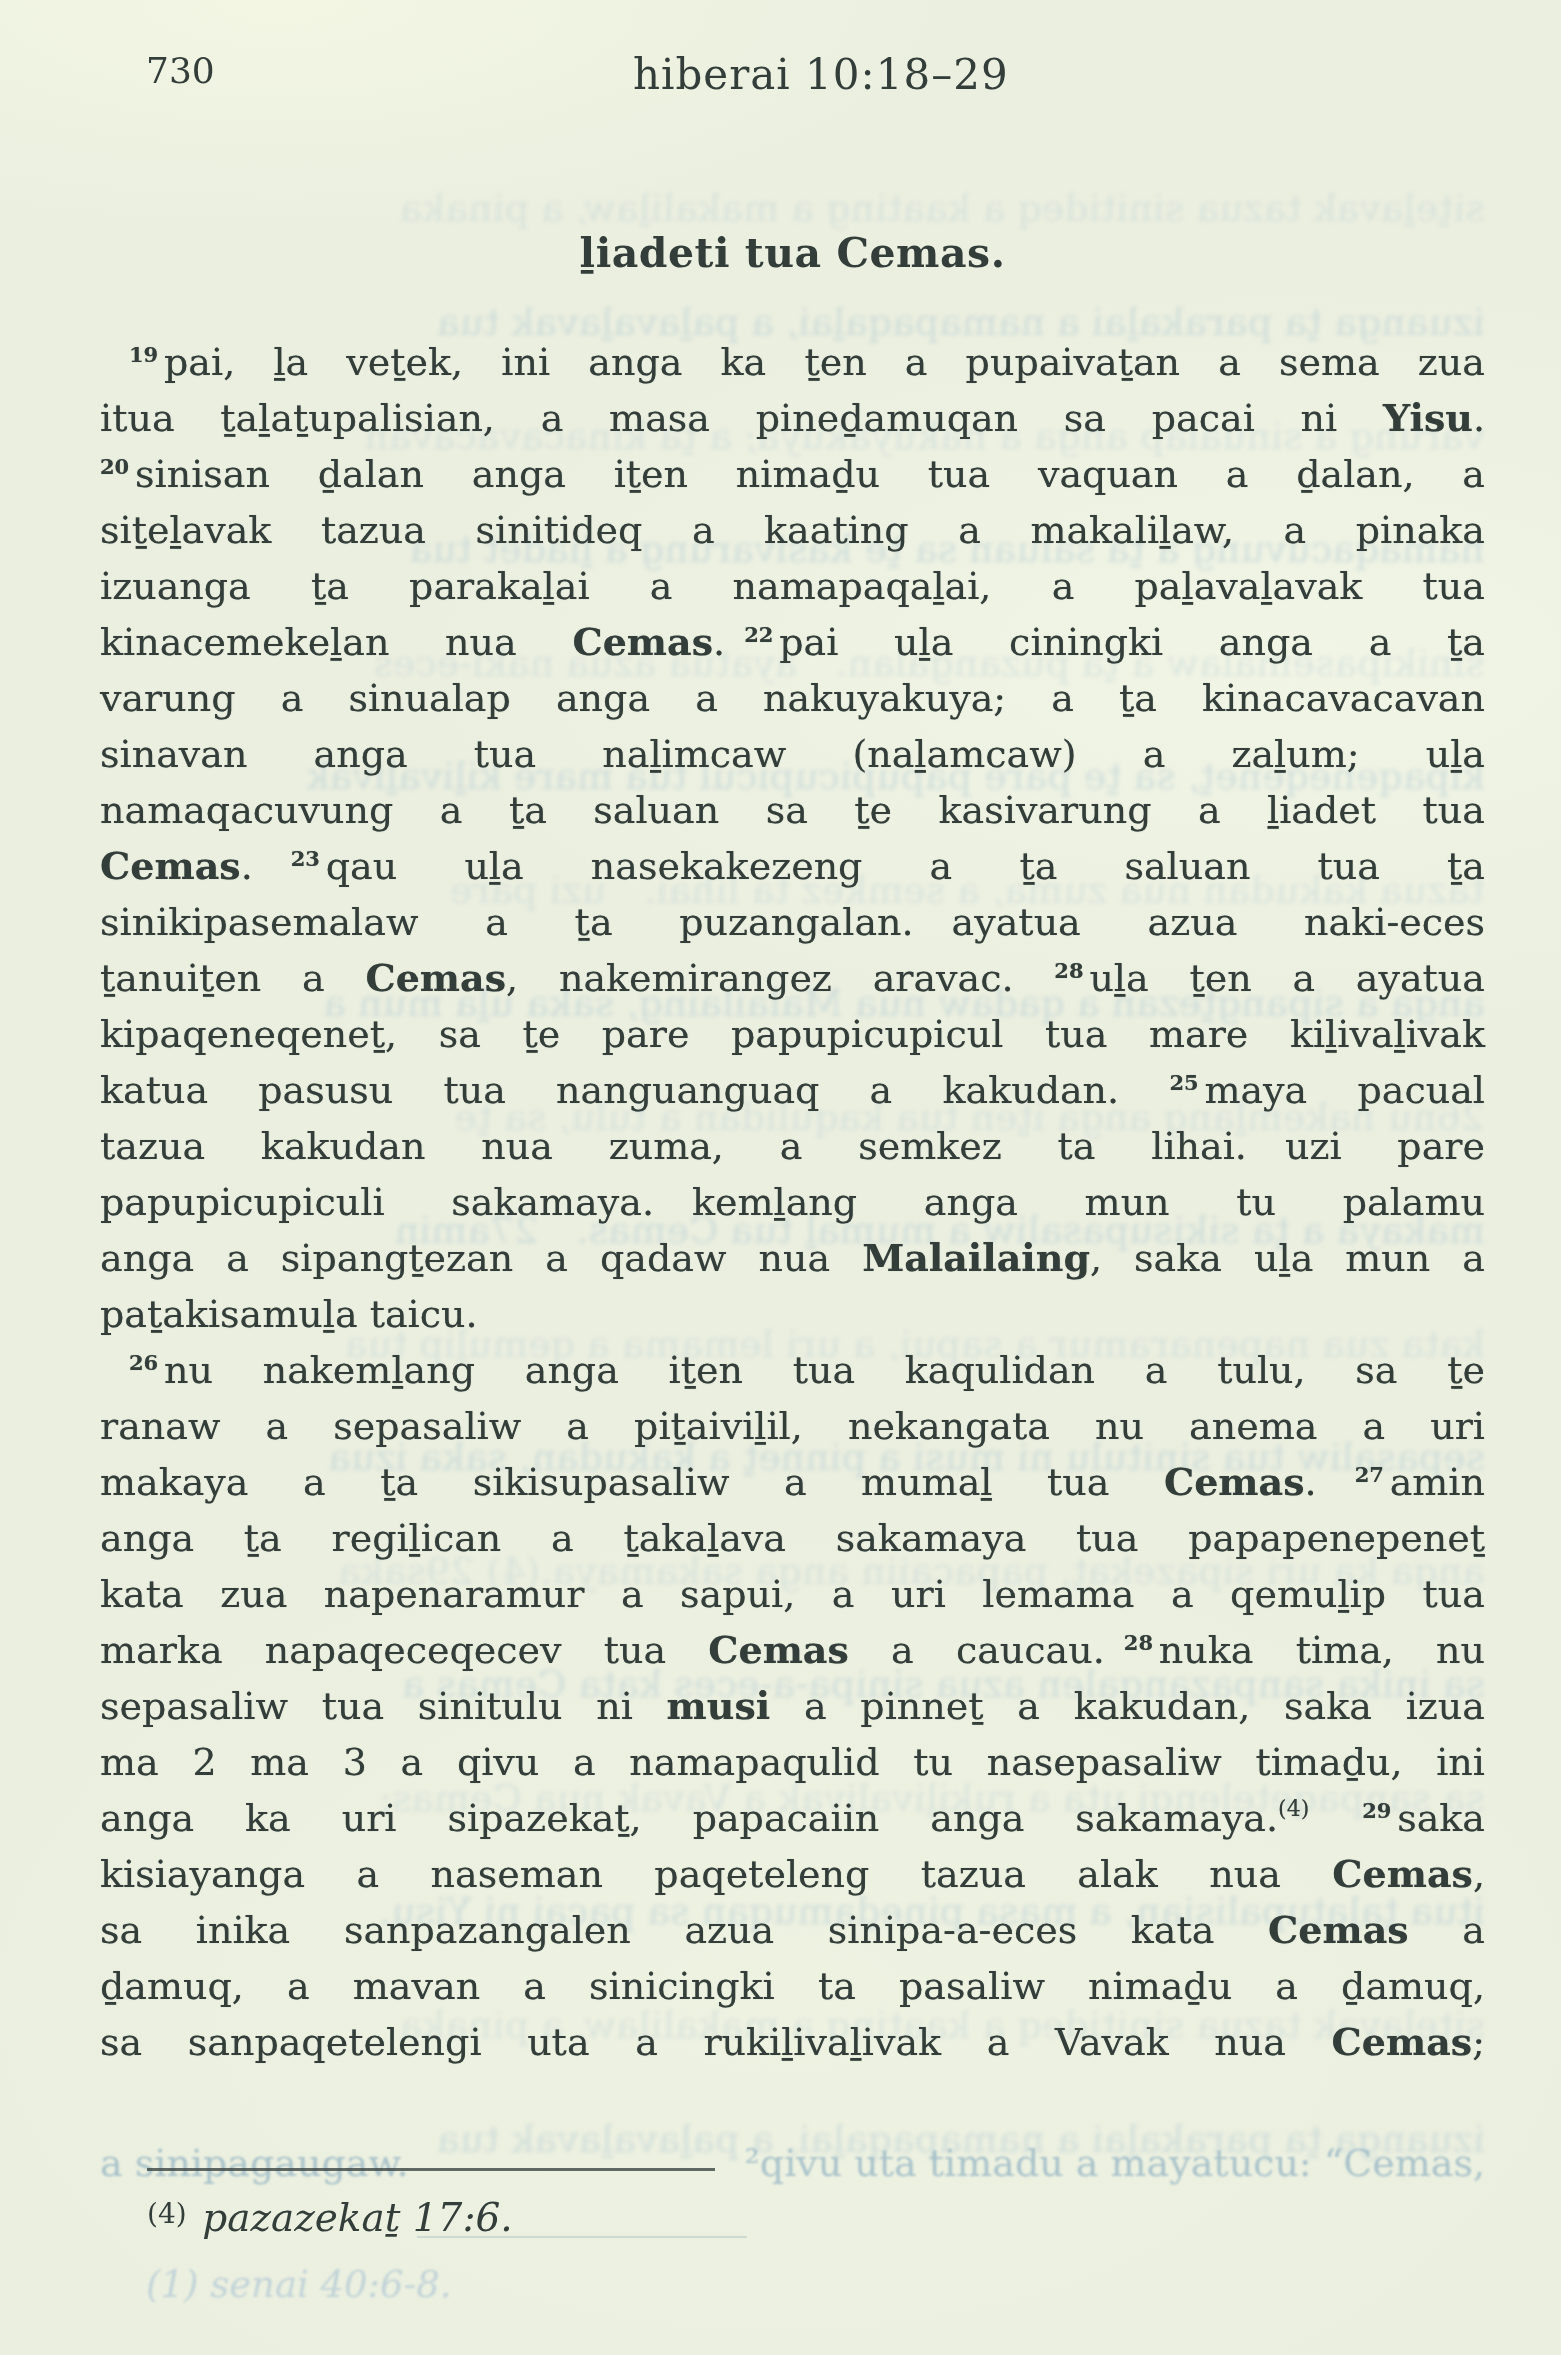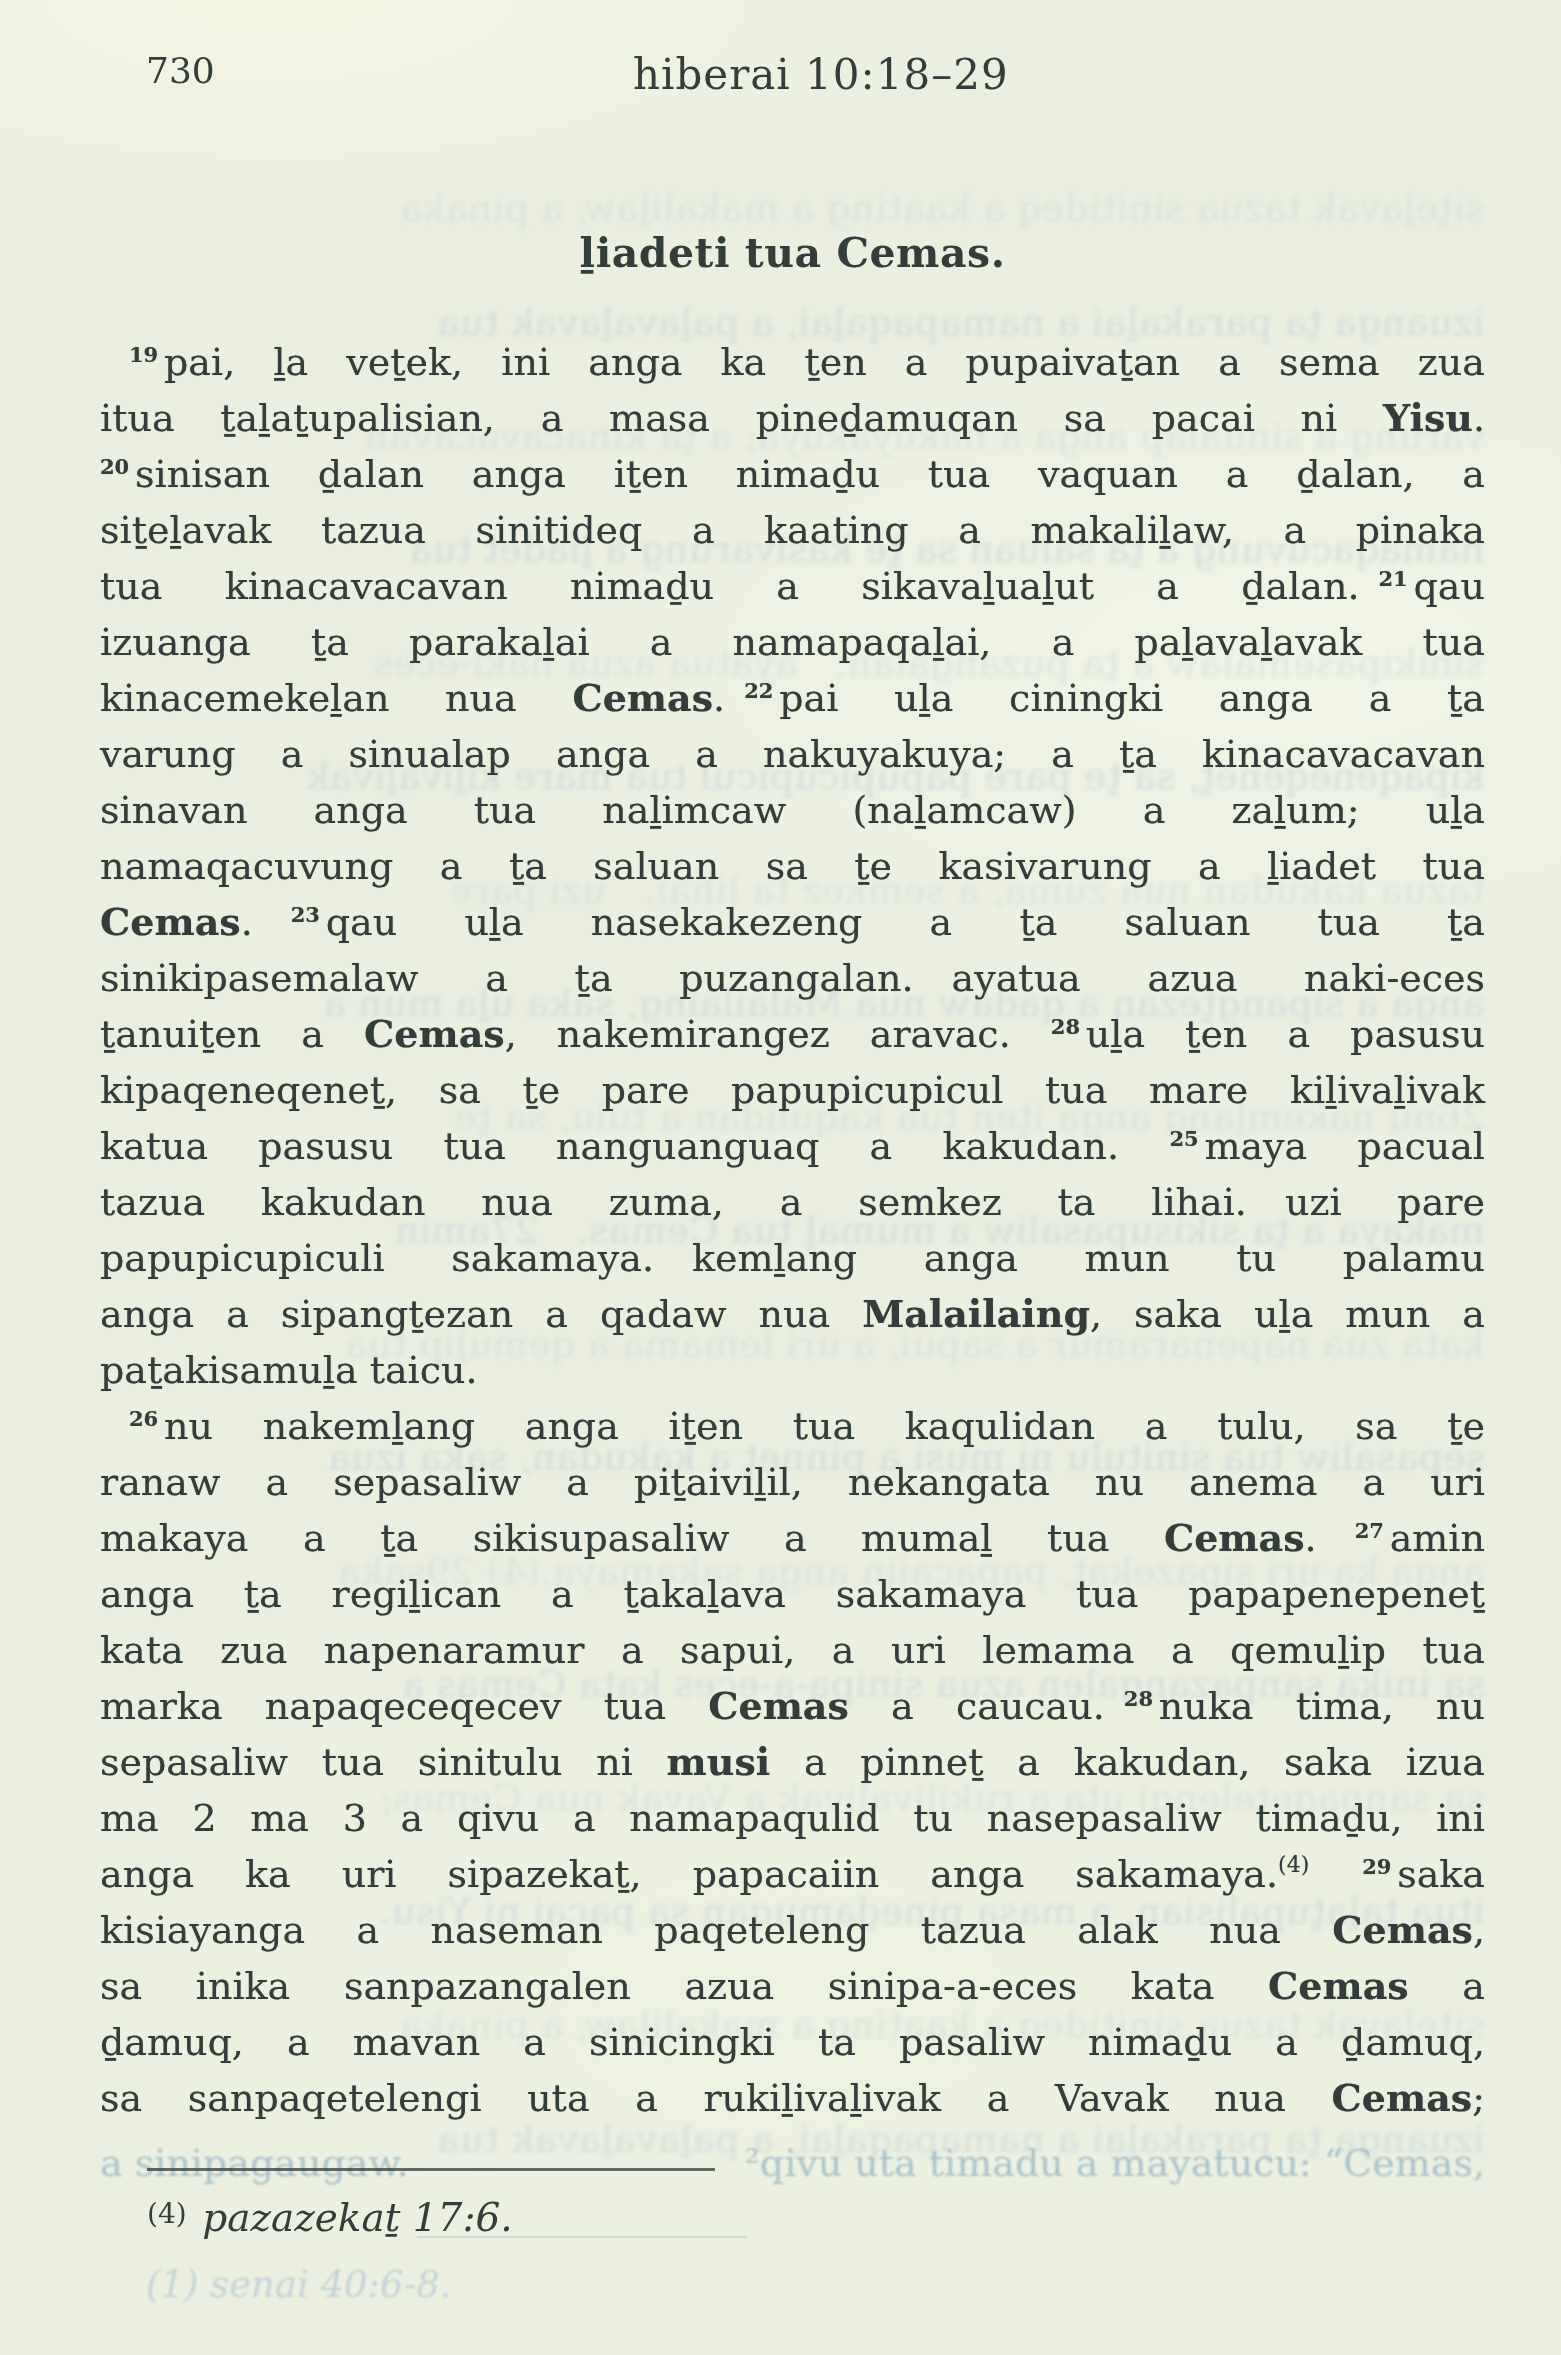--- a/index.html
+++ b/index.html
@@ -109,29 +109,28 @@
 
   <div class="print">
     <div class="page-number">730</div>
     <div class="header-ref">hiberai 10:18–29</div>
     <div class="title">ḻiadeti tua Cemas.</div>
     <div class="body-col">
         <div class="bline indent"><span class="seg-vs">19</span><span>pai, ḻa veṯek, ini anga ka ṯen a pupaivaṯan a sema zua</span></div>
         <div class="bline"><span>itua ṯaḻaṯupalisian, a masa pineḏamuqan sa pacai ni </span><span class="seg-b">Yisu</span><span>.</span></div>
         <div class="bline"><span class="seg-vs">20</span><span>sinisan ḏalan anga iṯen nimaḏu tua vaquan a ḏalan, a</span></div>
         <div class="bline"><span>siṯeḻavak tazua sinitideq a kaating a makaliḻaw, a pinaka</span></div>
-        <div class="bline"><span>tua kinacavacavan nimaḏu a sikavaḻuaḻut a ḏalan. </span><span class="seg-vs">21</span><span>qau</span></div>
         <div class="bline"><span>izuanga ṯa parakaḻai a namapaqaḻai, a paḻavaḻavak tua</span></div>
         <div class="bline"><span>kinacemekeḻan nua </span><span class="seg-b">Cemas</span><span>. </span><span class="seg-vs">22</span><span>pai uḻa ciningki anga a ṯa</span></div>
         <div class="bline"><span>varung a sinualap anga a nakuyakuya; a ṯa kinacavacavan</span></div>
         <div class="bline"><span>sinavan anga tua naḻimcaw (naḻamcaw) a zaḻum; uḻa</span></div>
         <div class="bline"><span>namaqacuvung a ṯa saluan sa ṯe kasivarung a ḻiadet tua</span></div>
         <div class="bline"><span class="seg-b">Cemas</span><span>.  </span><span class="seg-vs">23</span><span>qau uḻa nasekakezeng a ṯa saluan tua ṯa</span></div>
         <div class="bline"><span>sinikipasemalaw a ṯa puzangalan.  ayatua azua naki-eces</span></div>
-        <div class="bline"><span>ṯanuiṯen a </span><span class="seg-b">Cemas</span><span>, nakemirangez aravac. </span><span class="seg-vs">28</span><span>uḻa ṯen a pasusu</span></div>
+        <div class="bline"><span>ṯanuiṯen a </span><span class="seg-b">Cemas</span><span>, nakemirangez aravac. </span><span class="seg-vs">28</span><span>uḻa ṯen a ayatua</span></div>
         <div class="bline"><span>kipaqeneqeneṯ, sa ṯe pare papupicupicul tua mare kiḻivaḻivak</span></div>
         <div class="bline"><span>katua pasusu tua nanguanguaq a kakudan. </span><span class="seg-vs">25</span><span>maya pacual</span></div>
         <div class="bline"><span>tazua kakudan nua zuma, a semkez ta lihai.  uzi pare</span></div>
         <div class="bline"><span>papupicupiculi sakamaya.  kemḻang anga mun tu palamu</span></div>
         <div class="bline"><span>anga a sipangṯezan a qadaw nua </span><span class="seg-b">Malailaing</span><span>, saka uḻa mun a</span></div>
         <div class="bline last"><span>paṯakisamuḻa taicu.</span></div>
         <div class="bline indent"><span class="seg-vs">26</span><span>nu nakemḻang anga iṯen tua kaqulidan a tulu, sa ṯe</span></div>
         <div class="bline"><span>ranaw a sepasaliw a piṯaiviḻil, nekangata nu anema a uri</span></div>
         <div class="bline"><span>makaya a ṯa sikisupasaliw a mumaḻ tua </span><span class="seg-b">Cemas</span><span>.  </span><span class="seg-vs">27</span><span>amin</span></div>
         <div class="bline"><span>anga ṯa regiḻican a ṯakaḻava sakamaya tua papapenepeneṯ</span></div>

